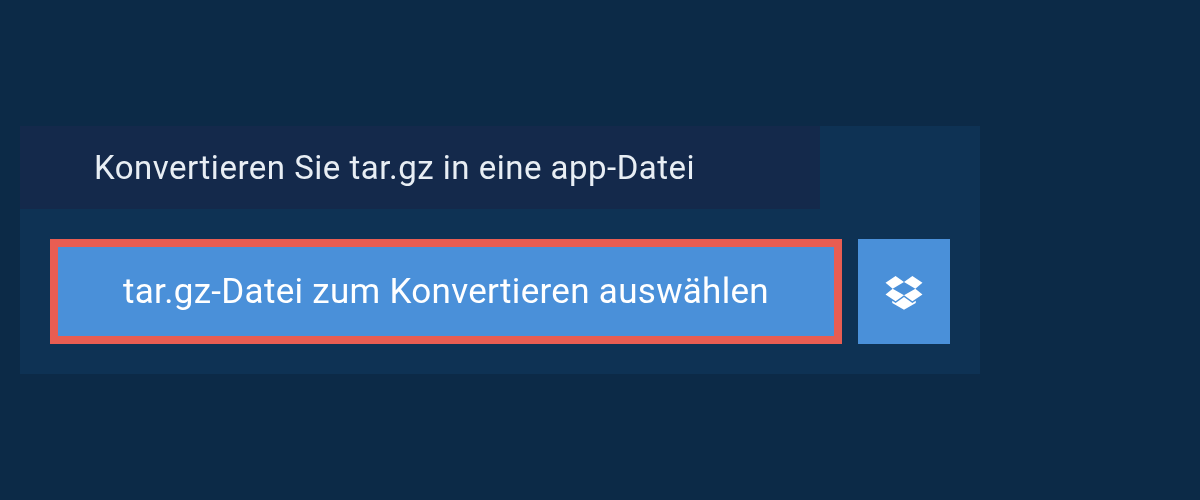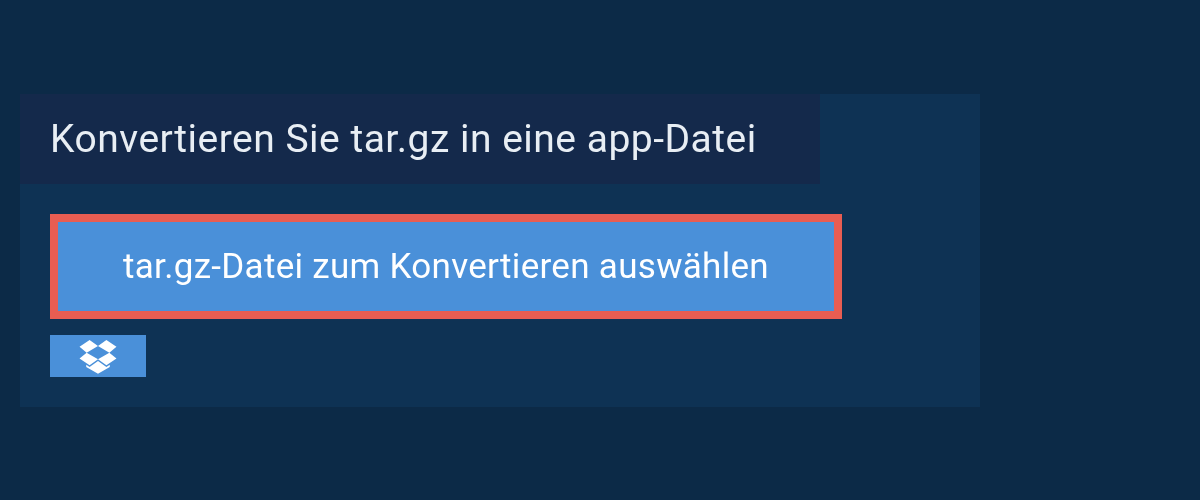--- a/index.html
+++ b/index.html
@@ -22,29 +22,29 @@
       width: 960px;
       padding-bottom: 30px;
     }
     .title-bar {
       background: #14294b;
       padding: 22px 30px;
       width: 800px;
     }
     .title-text {
       color: #e8eef4;
-      font-size: 39px;
+      font-size: 33px;
       font-weight: 400;
       letter-spacing: 0.5px;
+      margin-left: 44px;
     }
     .button-row {
       display: flex;
       gap: 16px;
       padding: 30px 30px 0 30px;
-      flex-direction: column;
     }
     .select-file-button {
       background: #4a90d9;
       border: 8px solid #e85d52;
       color: #ffffff;
       font-size: 35px;
       font-weight: 400;
       padding: 24px 36px;
       cursor: pointer;
       flex: 0 0 auto;

